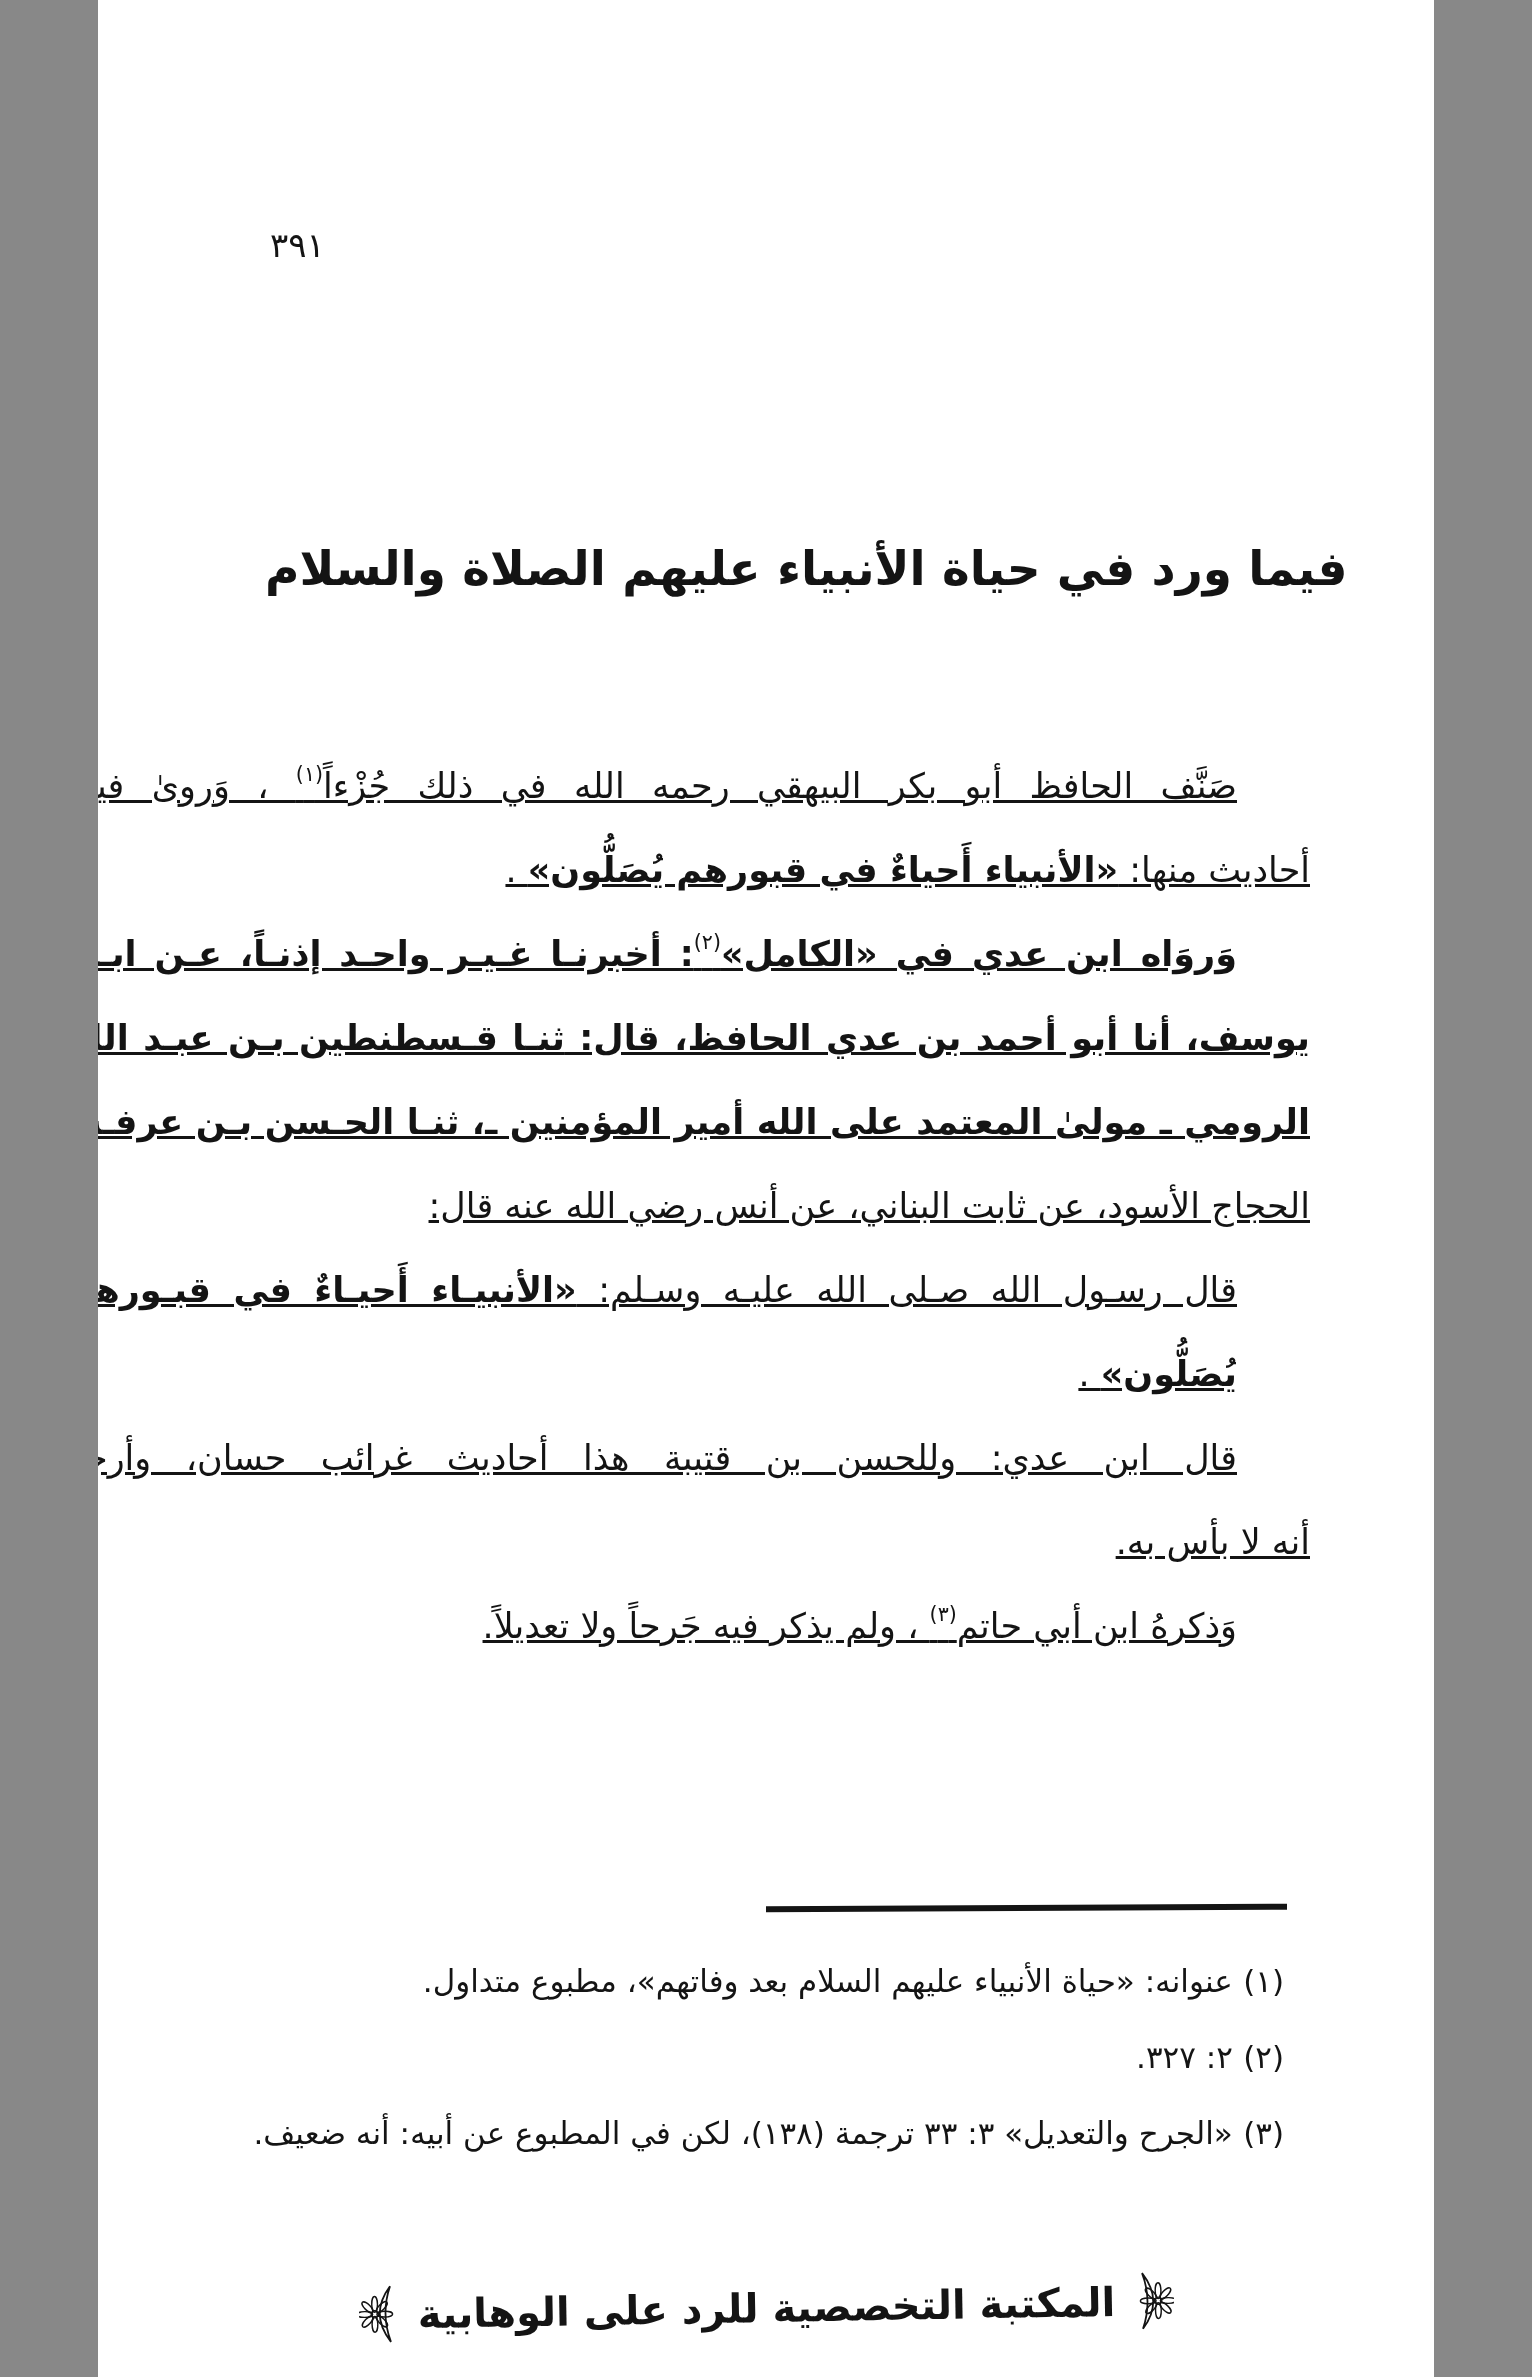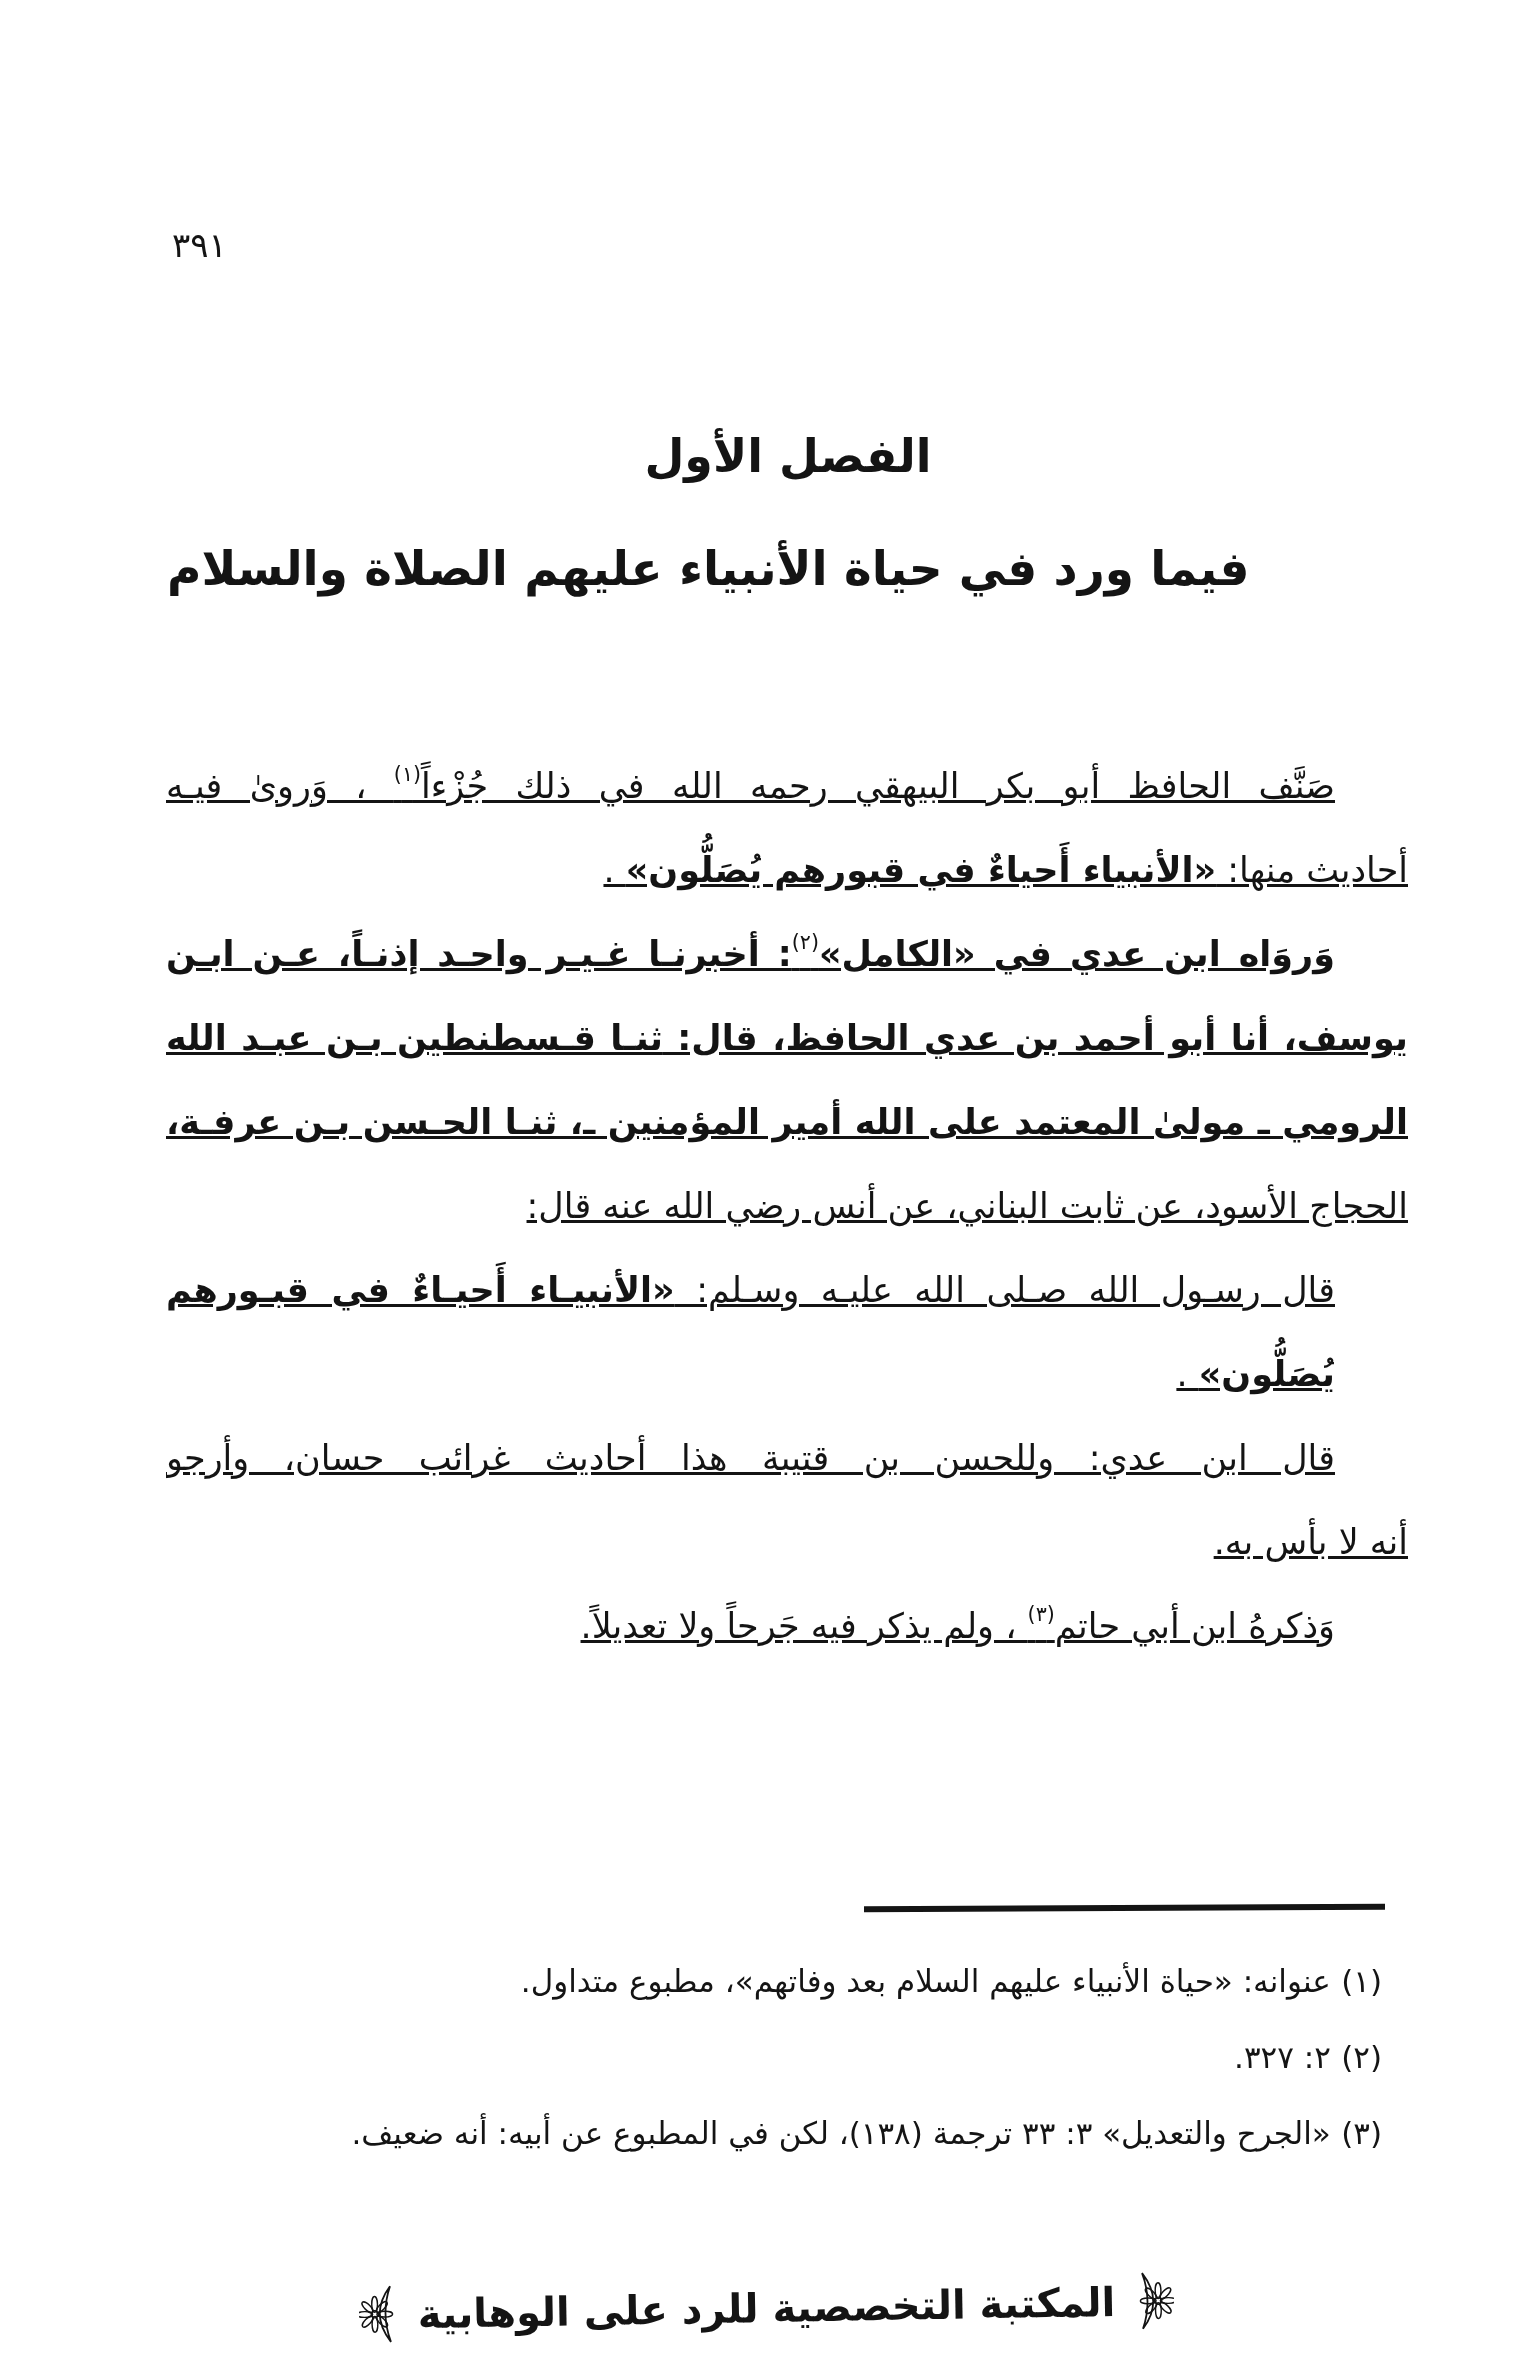--- a/index.html
+++ b/index.html
@@ -1,19 +1,19 @@
 <!DOCTYPE html>
 <html lang="ar" style="--ink: #141414; --paper: #ffffff;font-size:13.7px"><head>
 <meta charset="utf-8">
 <style>
   :root { --ink:#141414; --paper:#ffffff; }
   html,body { margin:0; padding:0; }
   body { background:#888; }
   .page {
-    position:relative; width:1532px; height:2377px;
+    position:relative; width:1336px; height:2377px;
     background:var(--paper); color:var(--ink);
     font-family:"DejaVu Sans", sans-serif;
     margin:0 auto; overflow:hidden;
   }
   .pageno {
     position:absolute; left:172px; top:225px;
     font-size:34px; letter-spacing:3.4px;
   }
   .title {
     position:absolute; top:429px; left:167px; width:1242px;
@@ -61,21 +61,20 @@
   .orn { display:inline-block; }
   .orn.flip { transform:scaleX(-1); }
 </style>
 </head>
 <body>
 
 <div class="page" dir="rtl">
 
   <div class="pageno">٣٩١</div>
 
-  <div class="title">الفصل الأول</div>
   <div class="subtitle">فيما ورد في حياة الأنبياء عليهم الصلاة والسلام</div>
 
   <div class="body">
       <div>
         <div class="line j i"><span>صَنَّف الحافظ أبو بكر البيهقي رحمه الله في ذلك جُزْءاً</span><sup class="fnref">(١)</sup><span> ، وَروىٰ فيـه</span></div>
         <div class="line"><span>أحاديث منها: </span><span class="b">«الأنبياء أَحياءٌ في قبورهم يُصَلُّون»</span><span> .</span></div>
       </div>
       <div>
         <div class="line j i"><span class="b">وَروَاه ابن عدي في «الكامل»</span><sup class="fnref">(٢)</sup><span class="b">: أخبرنـا غـيـر واحـد إذنـاً، عـن ابـن</span></div>
         <div class="line j"><span class="b">يوسف، أنا أبو أحمد بن عدي الحافظ، قال: </span><span class="b">ثنـا قـسطنطين بـن عبـد الله</span></div>

